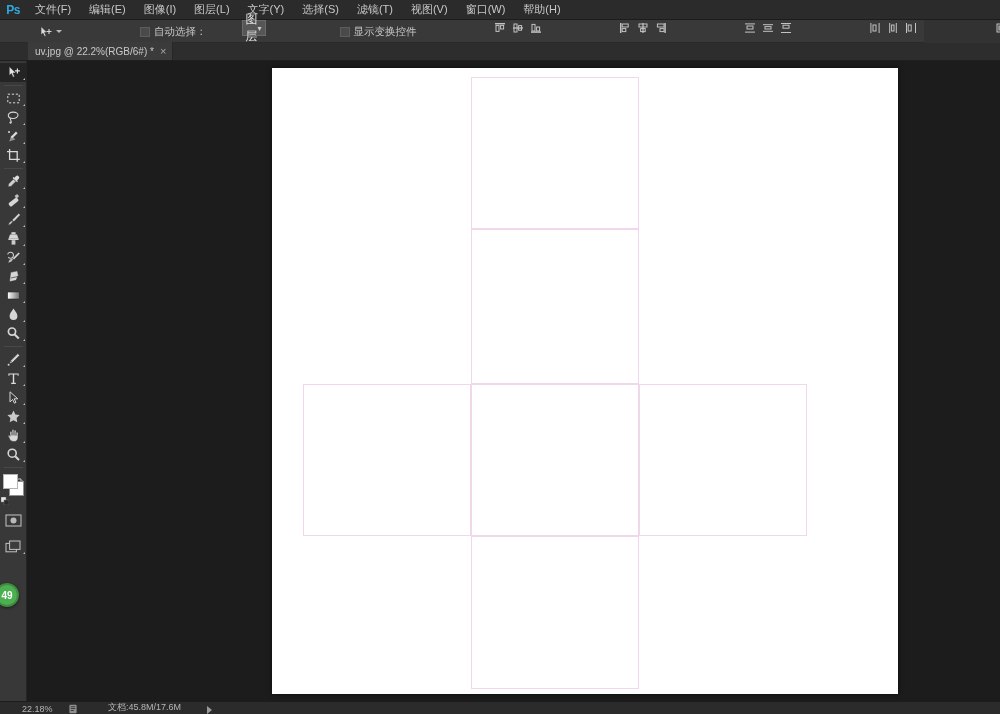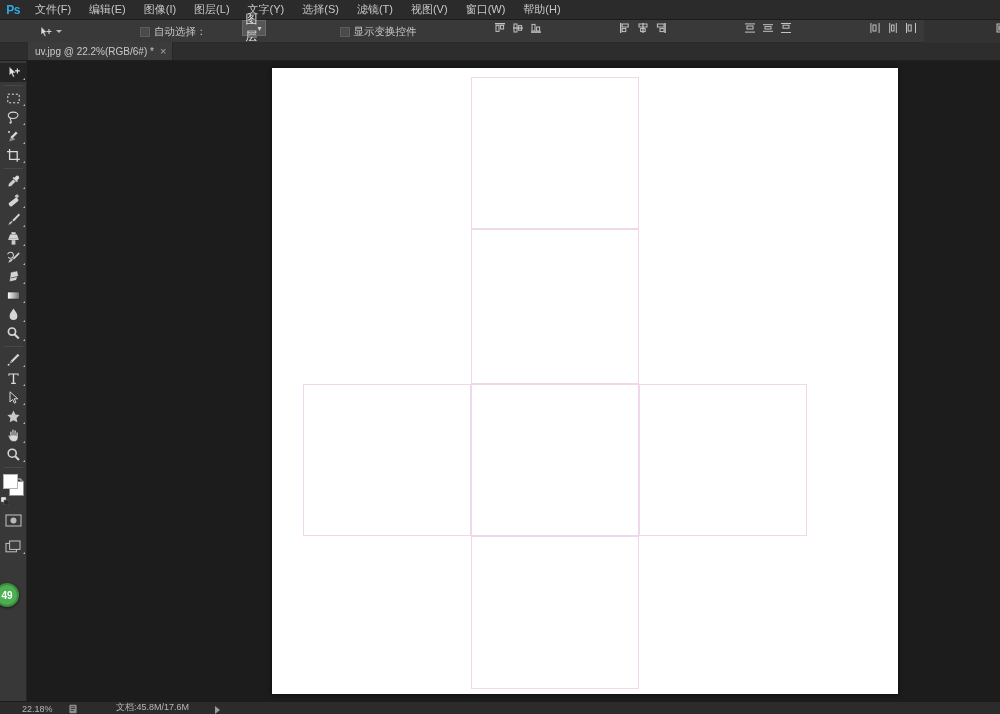--- a/index.html
+++ b/index.html
@@ -136,21 +136,21 @@
   .green-badge span { color: #ffffff; font-size: 10px; font-weight: bold; }
 
   
   .statusbar {
     position: absolute; left: 0; bottom: 0; width: 1000px; height: 13px;
     background: #2b2b2b; display: flex; align-items: flex-end;
     border-top: 1px solid #1c1c1c;
   }
   .sb-zoom { color: #b6b6b6; font-size: 9px; margin-left: 22px; width: 46px; }
   .sb-icon { width: 10px; height: 10px; }
-  .sb-doc { color: #b6b6b6; font-size: 9px; margin-left: 38px; }
+  .sb-doc { color: #b6b6b6; font-size: 9px; margin-left: 30px; }
   .sb-arrow {
     margin-left: 26px; width: 0; height: 0;
     border-top: 4px solid transparent; border-bottom: 4px solid transparent;
     border-left: 5px solid #9b9b9b;
   }
   .toolbar-bottom-pad { position:absolute; left:0; top:701px; width:27px; height:13px; background:#383838; }
 </style>
 </head>
 <body>
 

